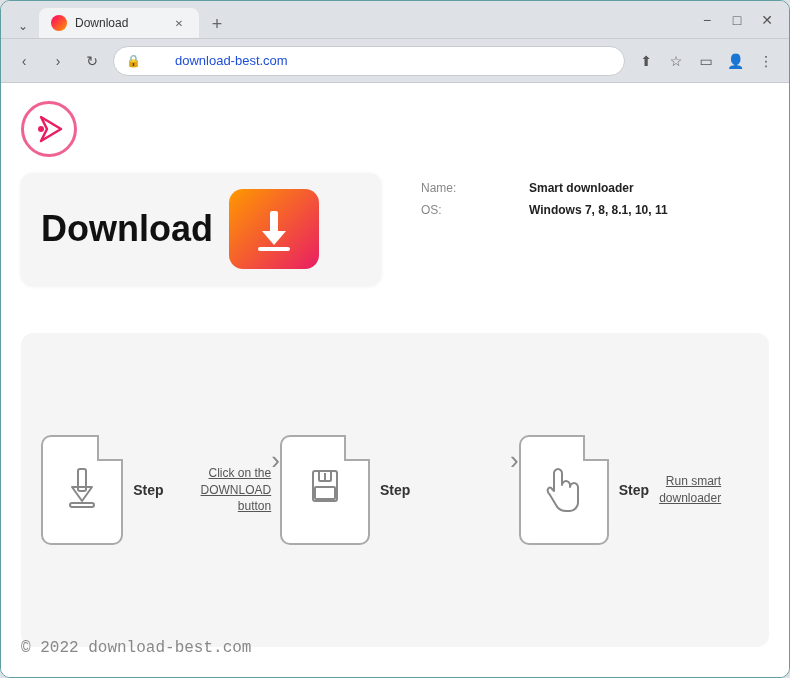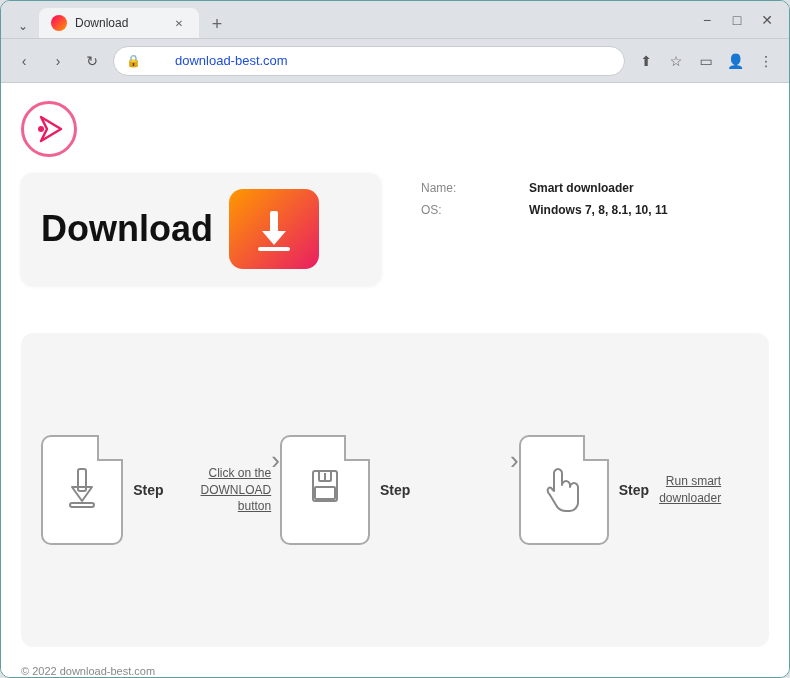--- a/index.html
+++ b/index.html
@@ -337,25 +337,26 @@
       font-size: 12px;
       color: #555;
       text-align: right;
       line-height: 1.4;
       text-decoration: underline;
     }
 
     
     .page-footer {
       position: absolute;
-      bottom: 0;
+      bottom: 20px;
       left: 20px;
-      font-size: 11px;
+      font-size: 16px;
       color: #888;
       z-index: 2;
+      font-family: Liberation Mono, monospace;
     }
 
     .arrow-sep {
       display: flex;
       align-items: center;
       margin-top: -60px;
       font-size: 26px;
       color: #888;
     }
   </style>

